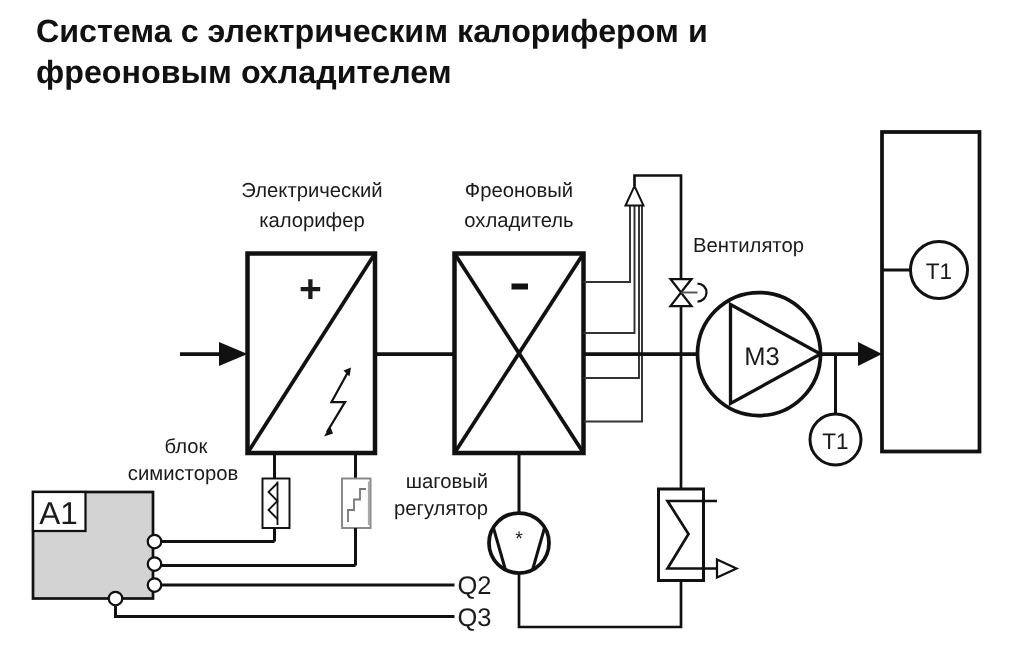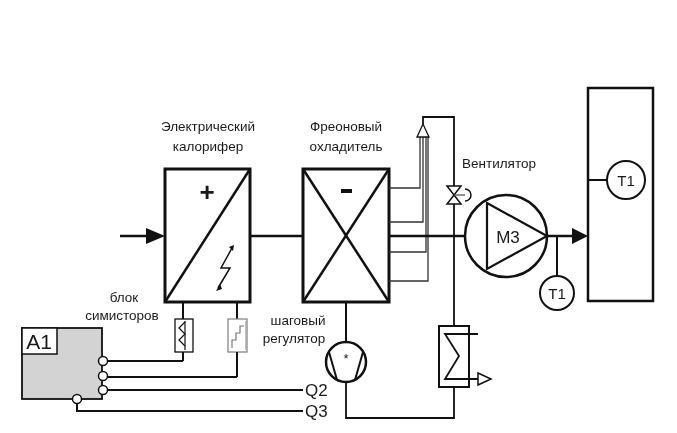--- a/index.html
+++ b/index.html
@@ -5,21 +5,22 @@
   html, body { margin: 0; padding: 0; background: #ffffff; }
   body { width: 677px; height: 433px; position: relative; overflow: hidden; font-family: "Liberation Sans", sans-serif; }
   .title { position: absolute; left: 24px; top: 8px; font-size: 21.5px; font-weight: bold; line-height: 27px; color: #111; margin: 0; }
   svg { position: absolute; left: 0; top: 0; }
   svg text { font-family: "Liberation Sans", sans-serif; fill: #1a1a1a; }
 </style>
 </head>
 <body>
 
 <h1 class="title">
-  <br>
+  <span>Система с электрическим калорифером и</span><br>
+  <span>фреоновым охладителем</span>
 </h1>
 
 <svg width="677" height="433" viewBox="0 0 677 433">
   <defs>
     <marker id="arrowHead" viewBox="0 0 10 10" refX="9" refY="5" markerWidth="6" markerHeight="6" orient="auto">
       <path d="M0,0 L10,5 L0,10 z" fill="#111"></path>
     </marker>
   </defs>
 
   <g>

